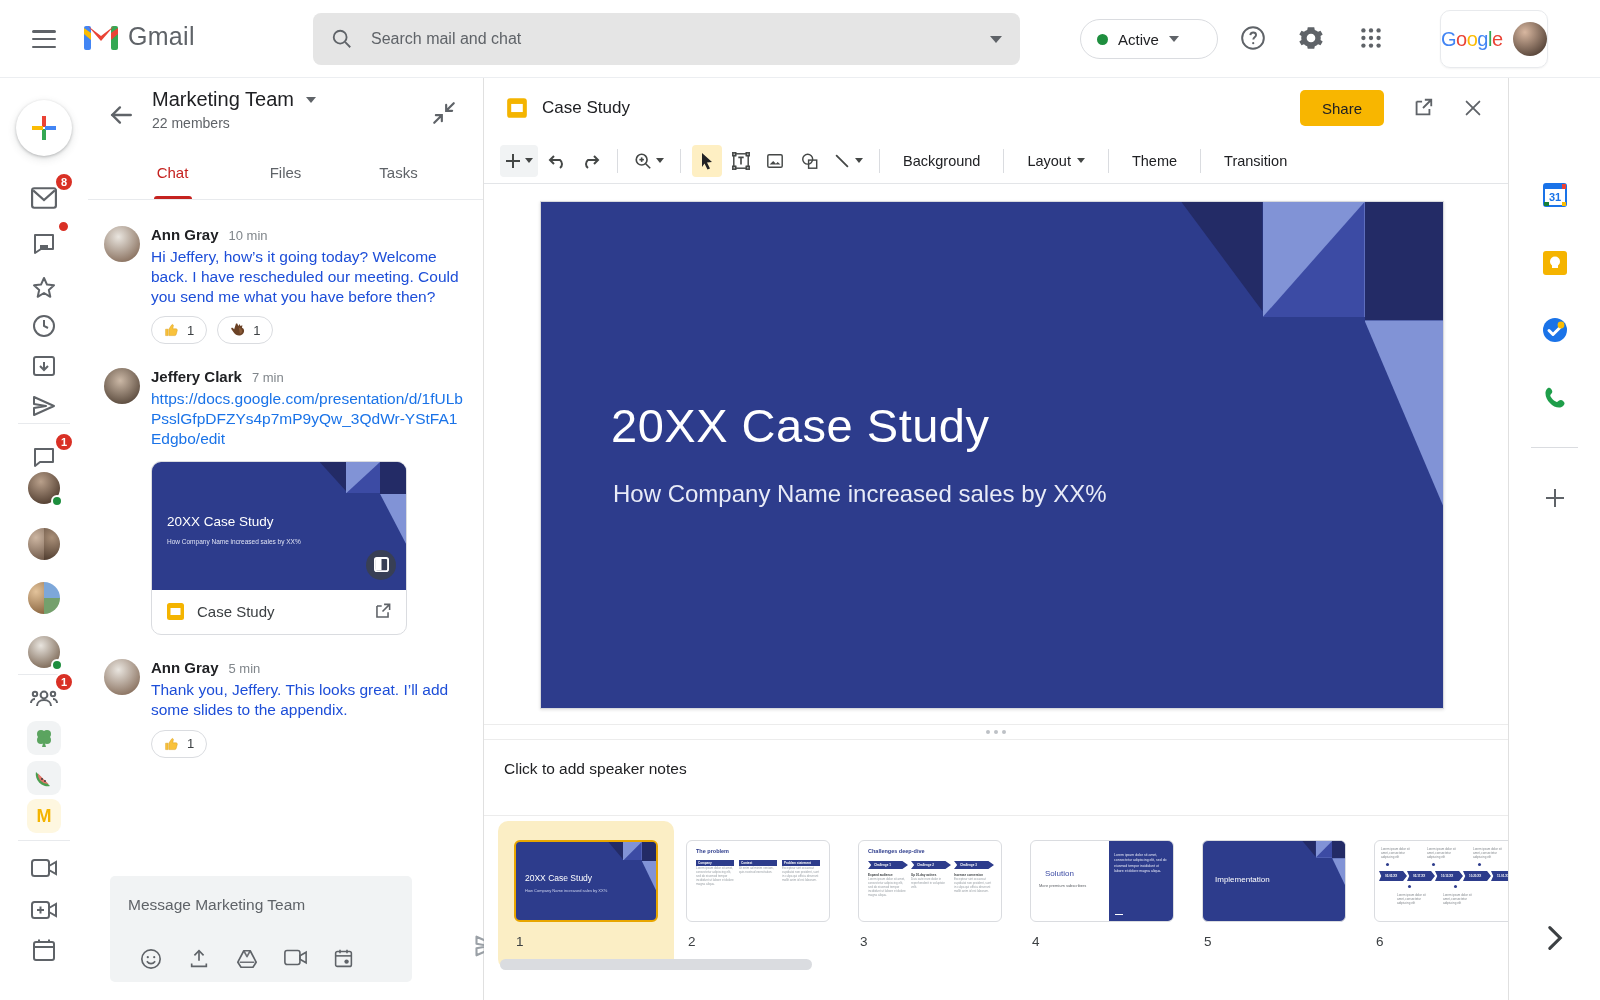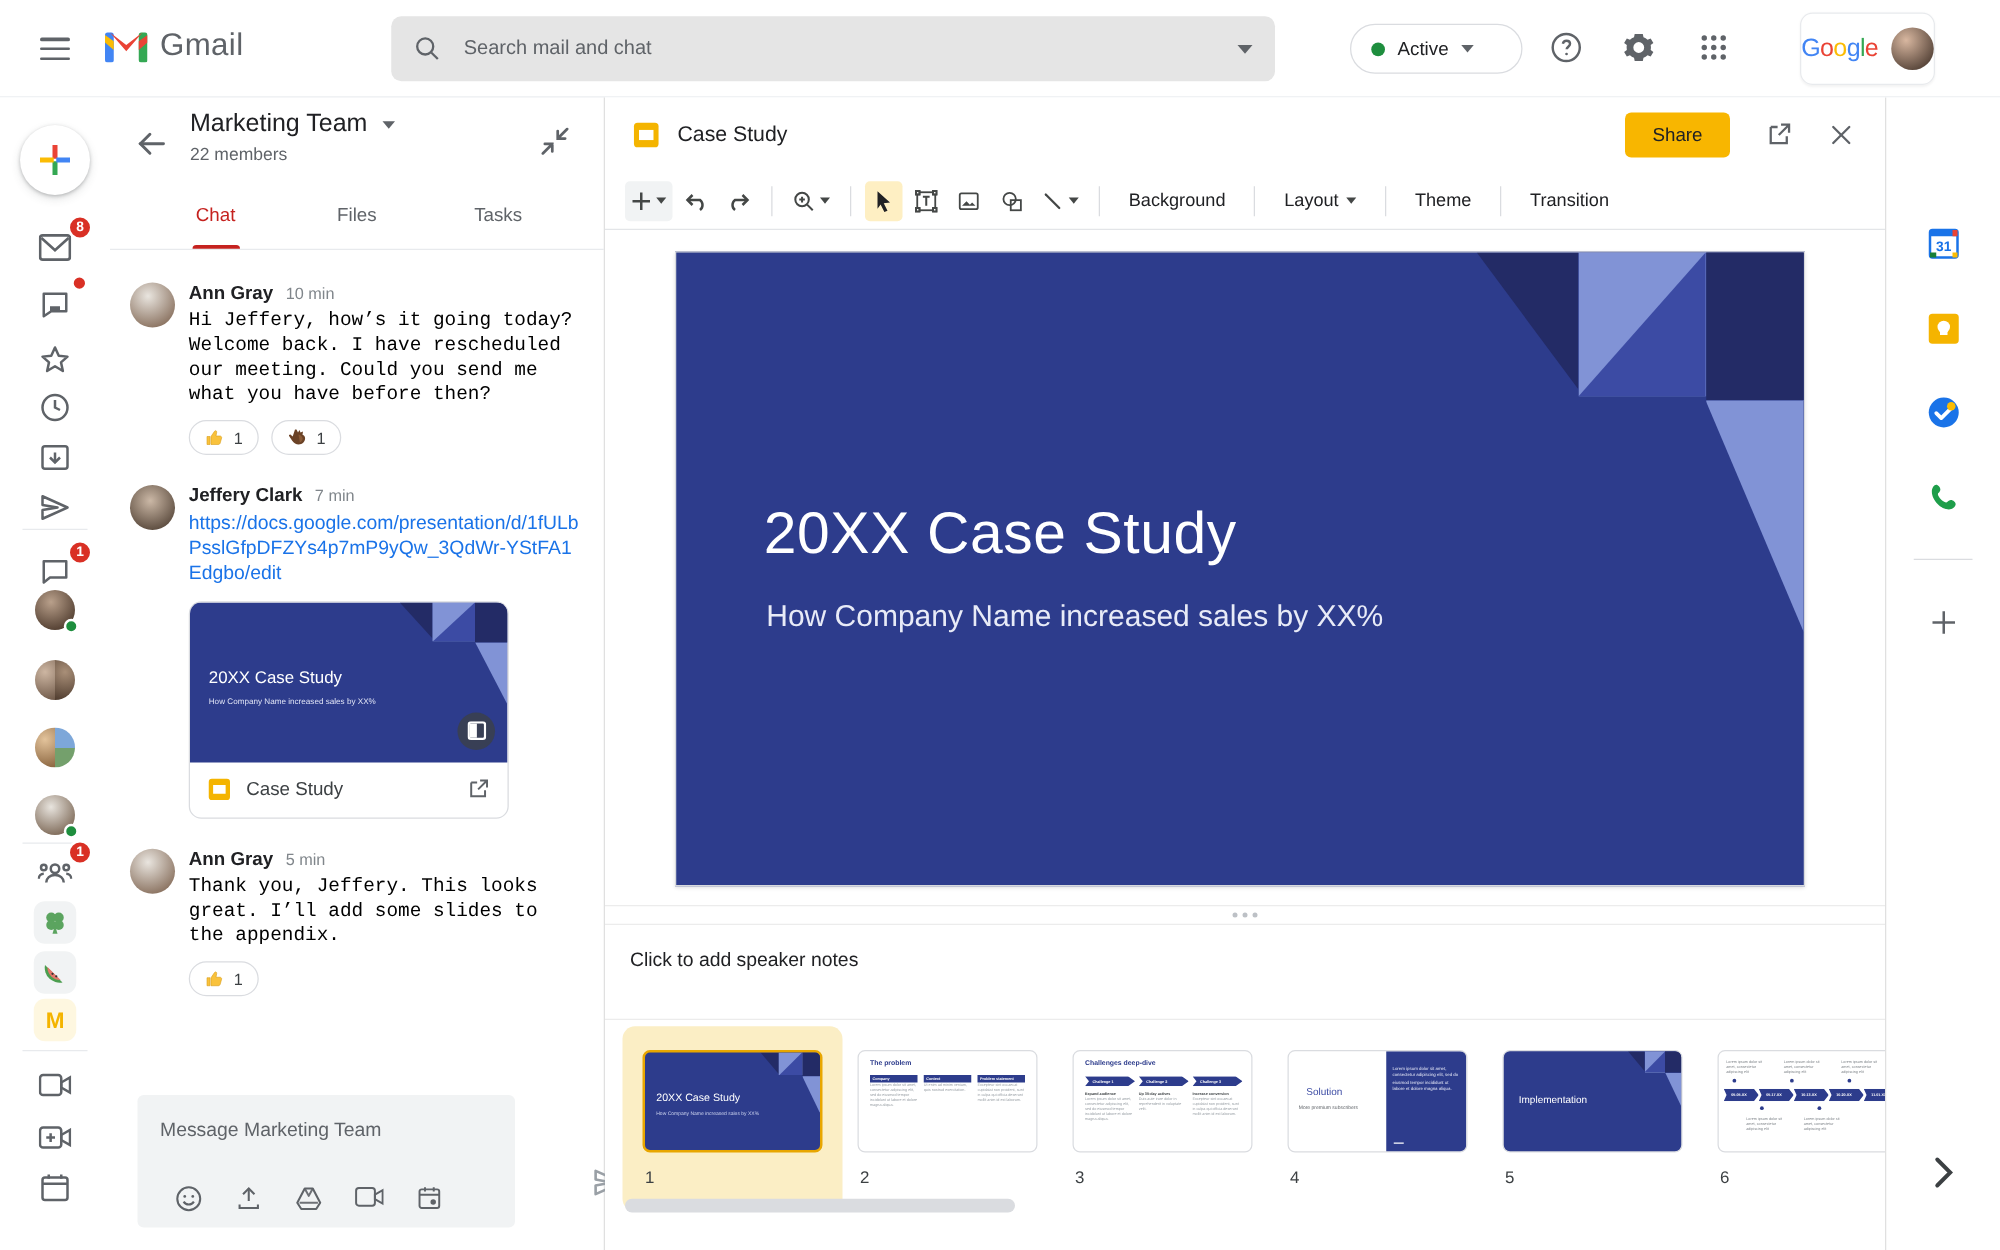--- a/index.html
+++ b/index.html
@@ -53,21 +53,21 @@
   .tab { flex:1; text-align:center; font-size:15px; font-weight:500; color:#5f6368; padding-top:8px; position:relative; cursor:pointer;}
   .tab.active { color:#c5221f;}
   .tab.active::after { content:""; position:absolute; bottom:0; left:50%; transform:translateX(-50%); width:38px; height:3px; border-radius:3px 3px 0 0; background:#c5221f;}
   .msgs { flex:1; overflow:hidden; padding:26px 20px 0 16px;}
   .msg { display:flex; gap:11px; margin-bottom:24px;}
   .msg .mini-avatar{flex-shrink:0; width:36px; height:36px;}
   .msg-body { flex:1; min-width:0;}
   .msg-head { display:flex; align-items:baseline; gap:10px;}
   .msg-author { font-size:15px; font-weight:bold; color:#202124;}
   .msg-time { font-size:13px; color:#80868b;}
-  .msg-text { font-size:15.5px; line-height:1.28; color:#000000; margin-top:4px;font-family:Liberation Mono, monospace;}
+  .msg-text { font-size:15.5px; line-height:1.28; color:#1d4ed8; margin-top:4px;}
   .msg-link { font-size:15.5px; line-height:1.28; color:#1a73e8; margin-top:4px; word-break:break-all; cursor:pointer;}
   .reactions { display:flex; gap:10px; margin-top:10px;}
   .pill { height:28px; border:1px solid #dadce0; border-radius:14px; display:flex; align-items:center; gap:7px; padding:0 12px; cursor:pointer; background:#fff;}
   .pill .cnt { font-size:13px; color:#3c4043;}
   .file-card { width:256px; border:1px solid #dadce0; border-radius:10px; margin-top:12px; overflow:hidden; cursor:pointer; background:#fff;}
   .file-prev { height:128px; background:#2d3c8c; position:relative;}
   .file-prev .t1 { position:absolute; left:15px; top:52px; color:#fff; font-size:13.5px; font-weight:500;}
   .file-prev .t2 { position:absolute; left:15px; top:76px; color:#dfe3f5; font-size:6.5px;}
   .split-btn { position:absolute; right:10px; bottom:10px; width:30px; height:30px; border-radius:50%; background:rgba(60,64,67,.75); display:flex; align-items:center; justify-content:center;}
   .file-foot { height:44px; display:flex; align-items:center; padding:0 14px; gap:12px;}

